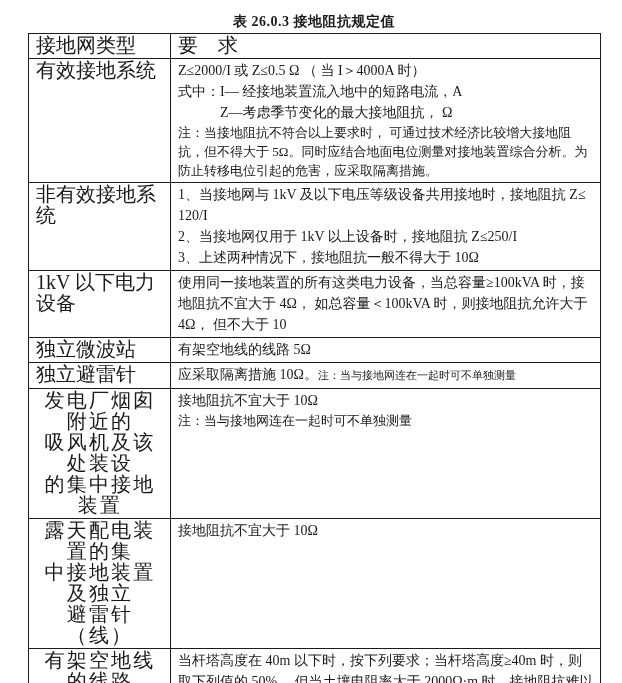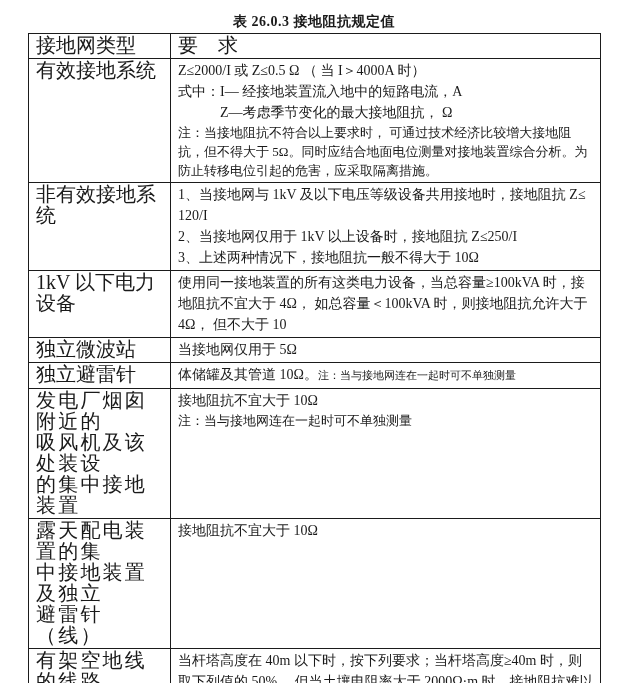--- a/index.html
+++ b/index.html
@@ -33,21 +33,21 @@
     font-weight: normal;
     text-align: left;
   }
   col.c1 { width: 142px; }
   col.c2 { width: 430px; }
   .label {
     font-size: 20px;
     line-height: 21px;
     white-space: pre-line;
   }
-  .spread { letter-spacing: 2.2px; }
+  .spread { letter-spacing: 2.2px; text-align: center; }
   .req-line { font-size: 14px; line-height: 21px; }
   .req-note { font-size: 13px; line-height: 19px; }
   .indent-formula { padding-left: 42px; }
   .note-inline { font-size: 11px; }
 </style>
 </head>
 <body>
 
 <div class="page">
 
@@ -99,30 +99,30 @@
       <td>
         <div class="req-line">使用同一接地装置的所有这类电力设备，当总容量≥100kVA 时，接地阻抗不宜大于 4Ω， 如总容量＜100kVA 时，则接地阻抗允许大于 4Ω， 但不大于 10</div>
       </td>
     </tr>
 
     <tr>
       <td>
         <div class="label">独立微波站</div>
       </td>
       <td>
-        <div class="req-line">当接地网仅用于 5Ω</div>
+        <div class="req-line">有架空地线的线路 5Ω</div>
       </td>
     </tr>
 
     <tr>
       <td>
         <div class="label">独立避雷针</div>
       </td>
       <td>
-        <div class="req-line"><span>体储罐及其管道 10Ω。</span><span class="note-inline">注：当与接地网连在一起时可不单独测量</span></div>
+        <div class="req-line"><span>应采取隔离措施 10Ω。</span><span class="note-inline">注：当与接地网连在一起时可不单独测量</span></div>
       </td>
     </tr>
 
     <tr>
       <td>
         <div class="label spread">发电厂烟囱附近的
 吸风机及该处装设
 的集中接地装置</div>
       </td>
       <td>

